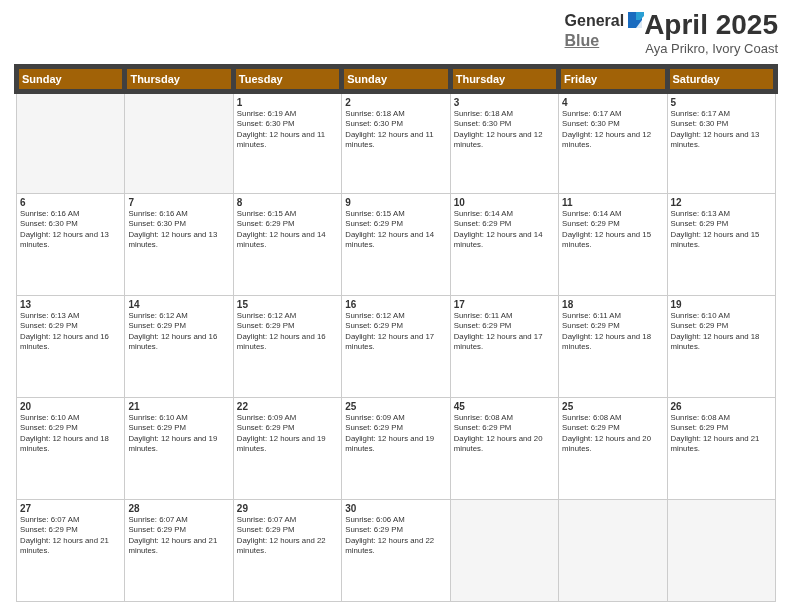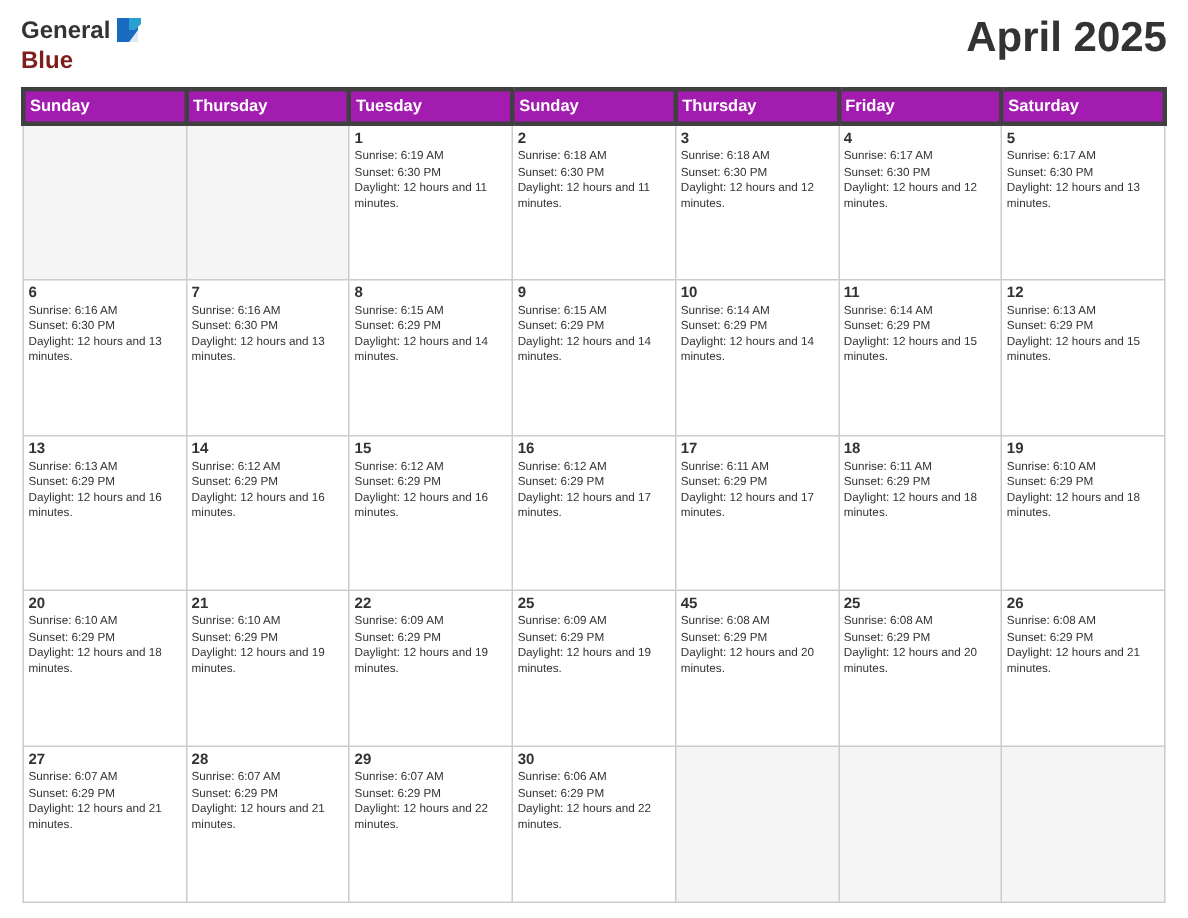--- a/index.html
+++ b/index.html
@@ -9,39 +9,40 @@
       background: #fff;
       font-family: Arial, sans-serif;
       overflow: hidden;
     }
     .page {
       width: 792px;
       height: 612px;
       padding: 10px 14px;
       display: flex;
       flex-direction: column;
+      align-items: flex-end;
     }
     .header {
       display: flex;
       justify-content: space-between;
       align-items: flex-start;
       margin-bottom: 8px;
     }
     .logo {
       display: flex;
       align-items: center;
       gap: 2px;
     }
     .logo-text {
       font-size: 16px;
       font-weight: bold;
       line-height: 1.1;
     }
     .logo-general { color: #333; }
-    .logo-blue { color: #7f1d1d; }
+    .logo-blue { color: #737373; text-decoration: underline; }
     .logo-icon {
       width: 18px;
       height: 22px;
       margin-left: 2px;
     }
     .title-block {
       text-align: right;
     }
     .calendar-title {
       font-size: 28px;
@@ -53,27 +54,27 @@
       font-size: 13px;
       color: #555;
     }
     .calendar {
       width: 100%;
       border-collapse: collapse;
       flex: 1;
       table-layout: fixed;
     }
     .calendar th {
-      background: #a21caf;
+      background: #a16207;
       color: #fff;
       font-size: 11px;
       font-weight: bold;
       padding: 4px 3px;
       text-align: left;
-      border: 3px solid #404040;
+      border: 5px solid #404040;
     }
     .calendar td {
       border: 1px solid #ccc;
       vertical-align: top;
       padding: 3px 3px;
       font-size: 8.2px;
       color: #333;
       background: #fff;
       height: 82px;
     }
@@ -105,20 +106,21 @@
             <polygon points="2,4 16,4 16,18 2,18" fill="#1a6bbf" opacity="0.15"></polygon>
             <path d="M2 2 L16 2 L16 10 L10 18 L2 18 Z" fill="#1a6bbf"></path>
             <path d="M10 2 L18 2 L18 6 L14 10 L10 10 Z" fill="#2a9fd4"></path>
           </svg>
         </div>
         <span class="logo-text logo-blue">Blue</span>
       </div>
     </div>
     <div class="title-block">
       <div class="calendar-title">April 2025</div>
+      <div class="calendar-subtitle">Aya Prikro, Ivory Coast</div>
     </div>
   </div>
 
   <table class="calendar">
     <thead>
       <tr>
         <th>Sunday</th>
         <th>Thursday</th>
         <th>Tuesday</th>
         <th>Sunday</th>

